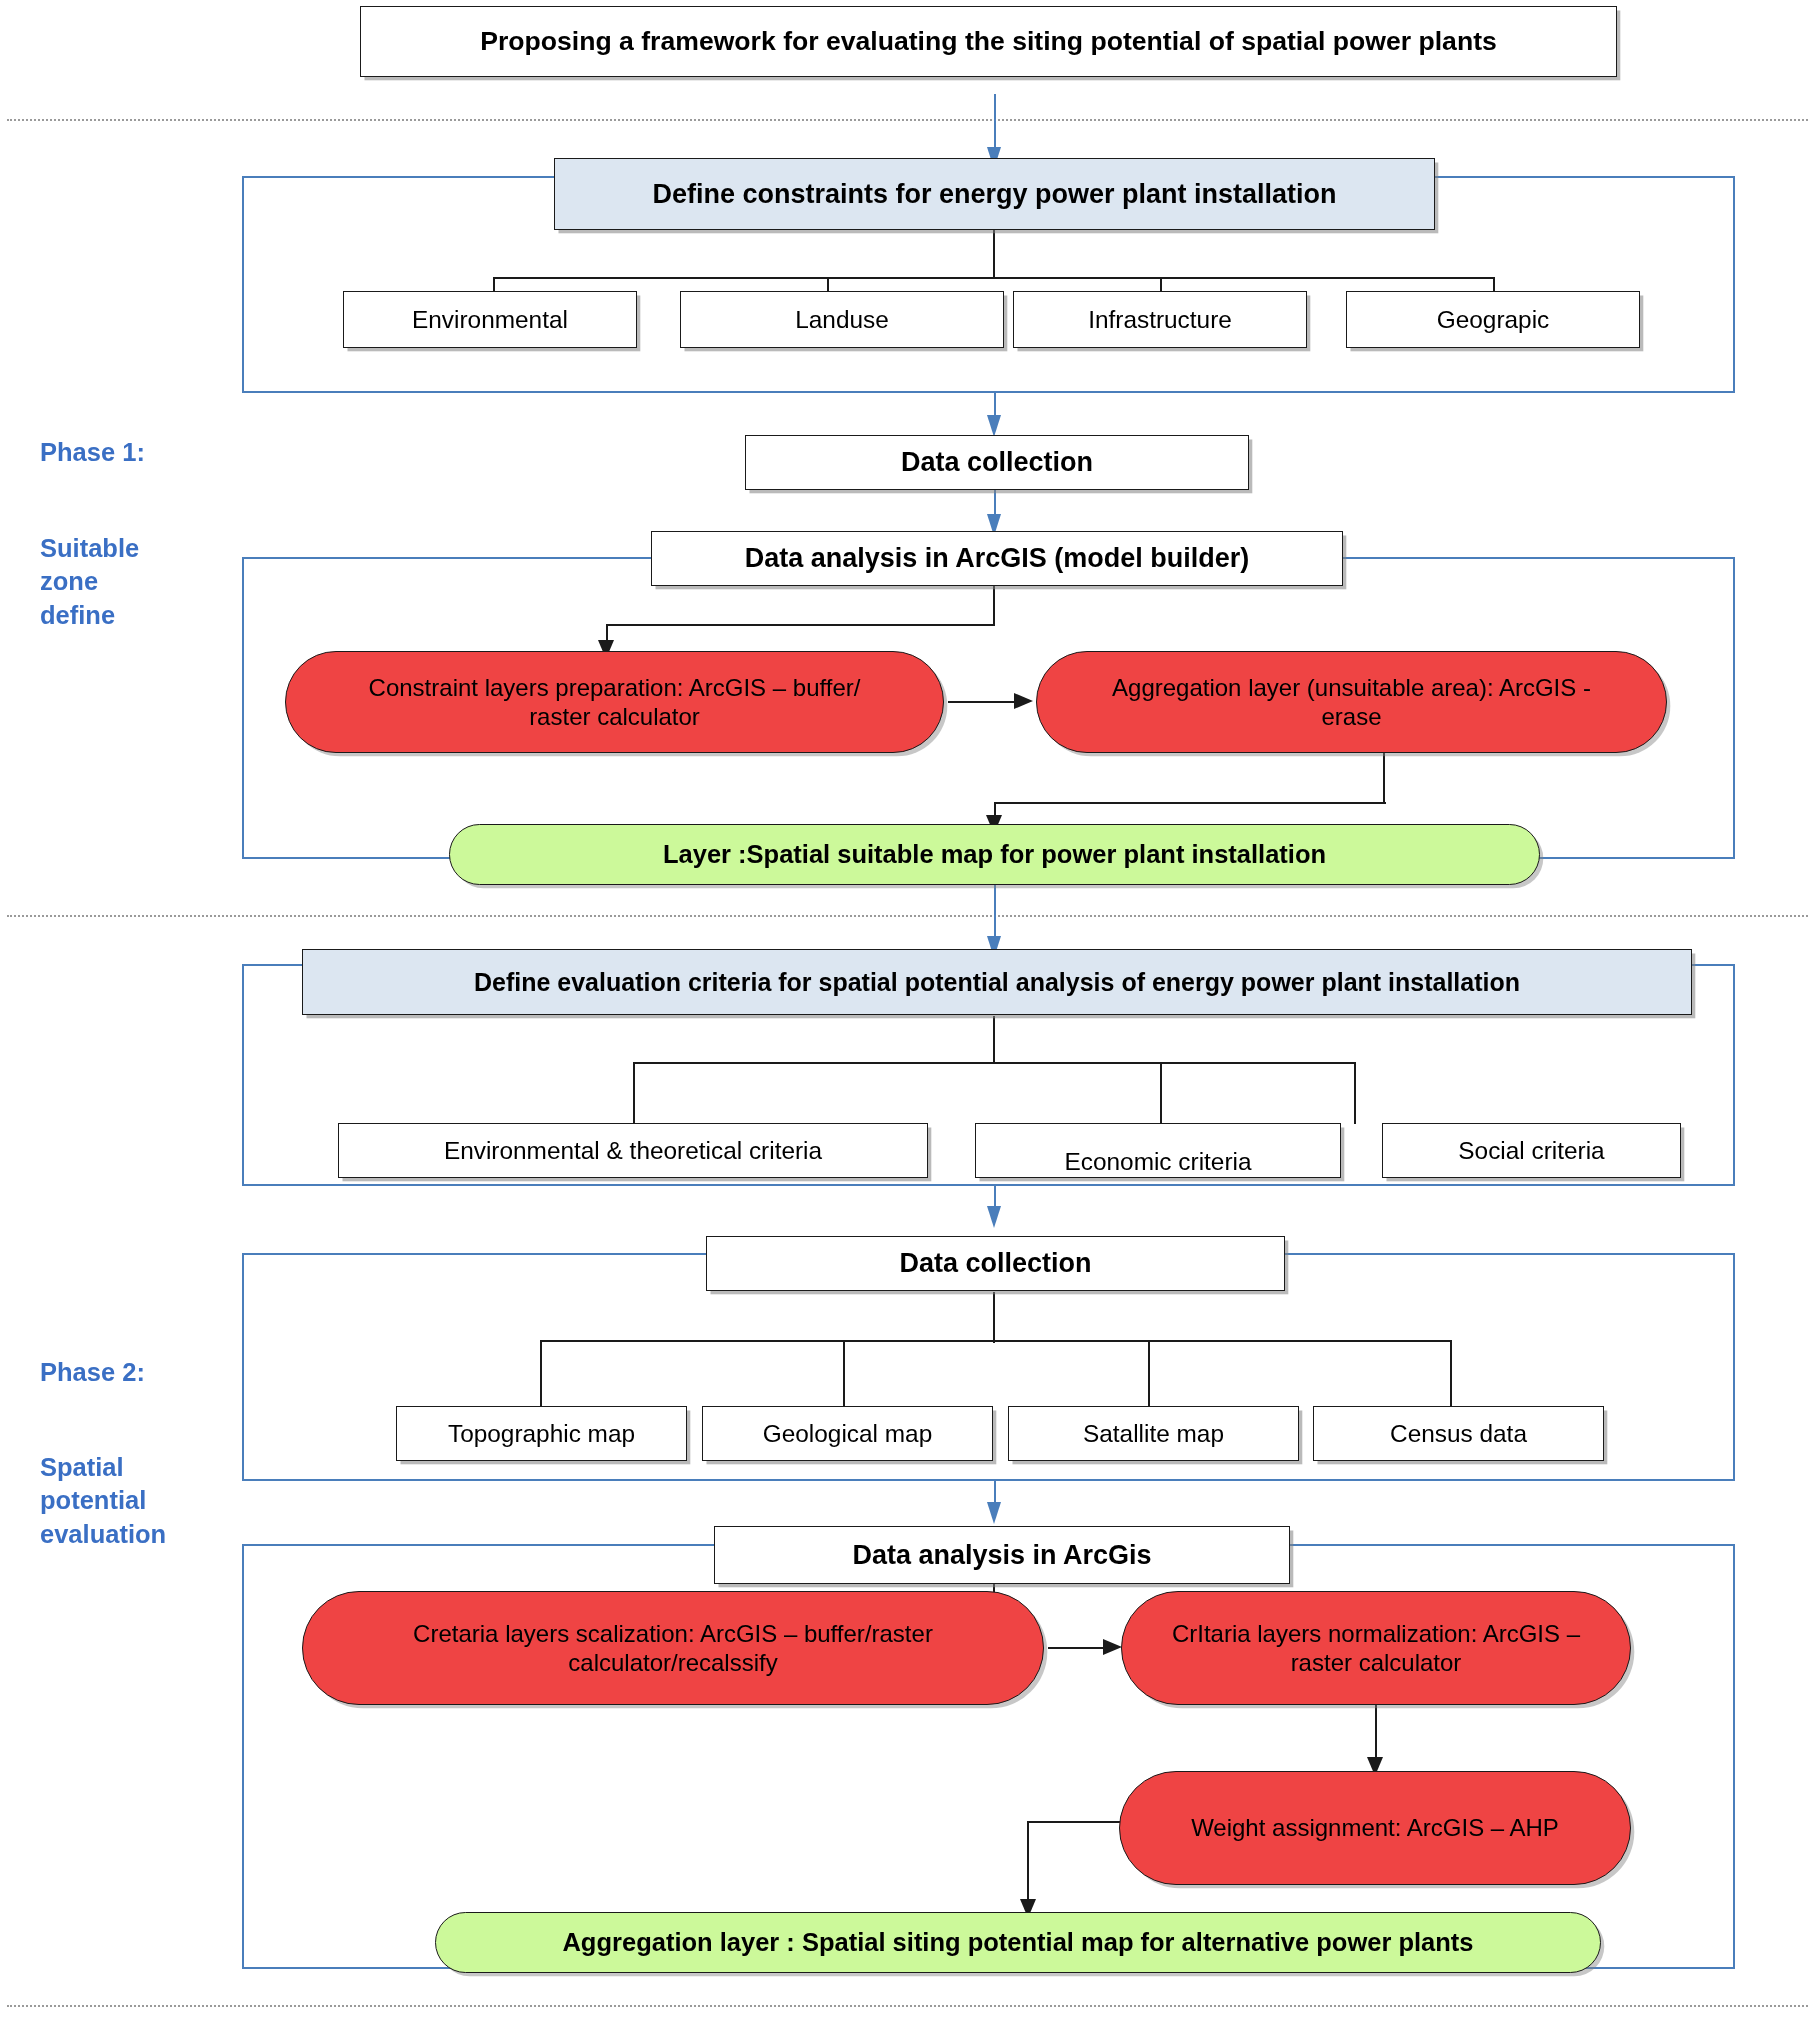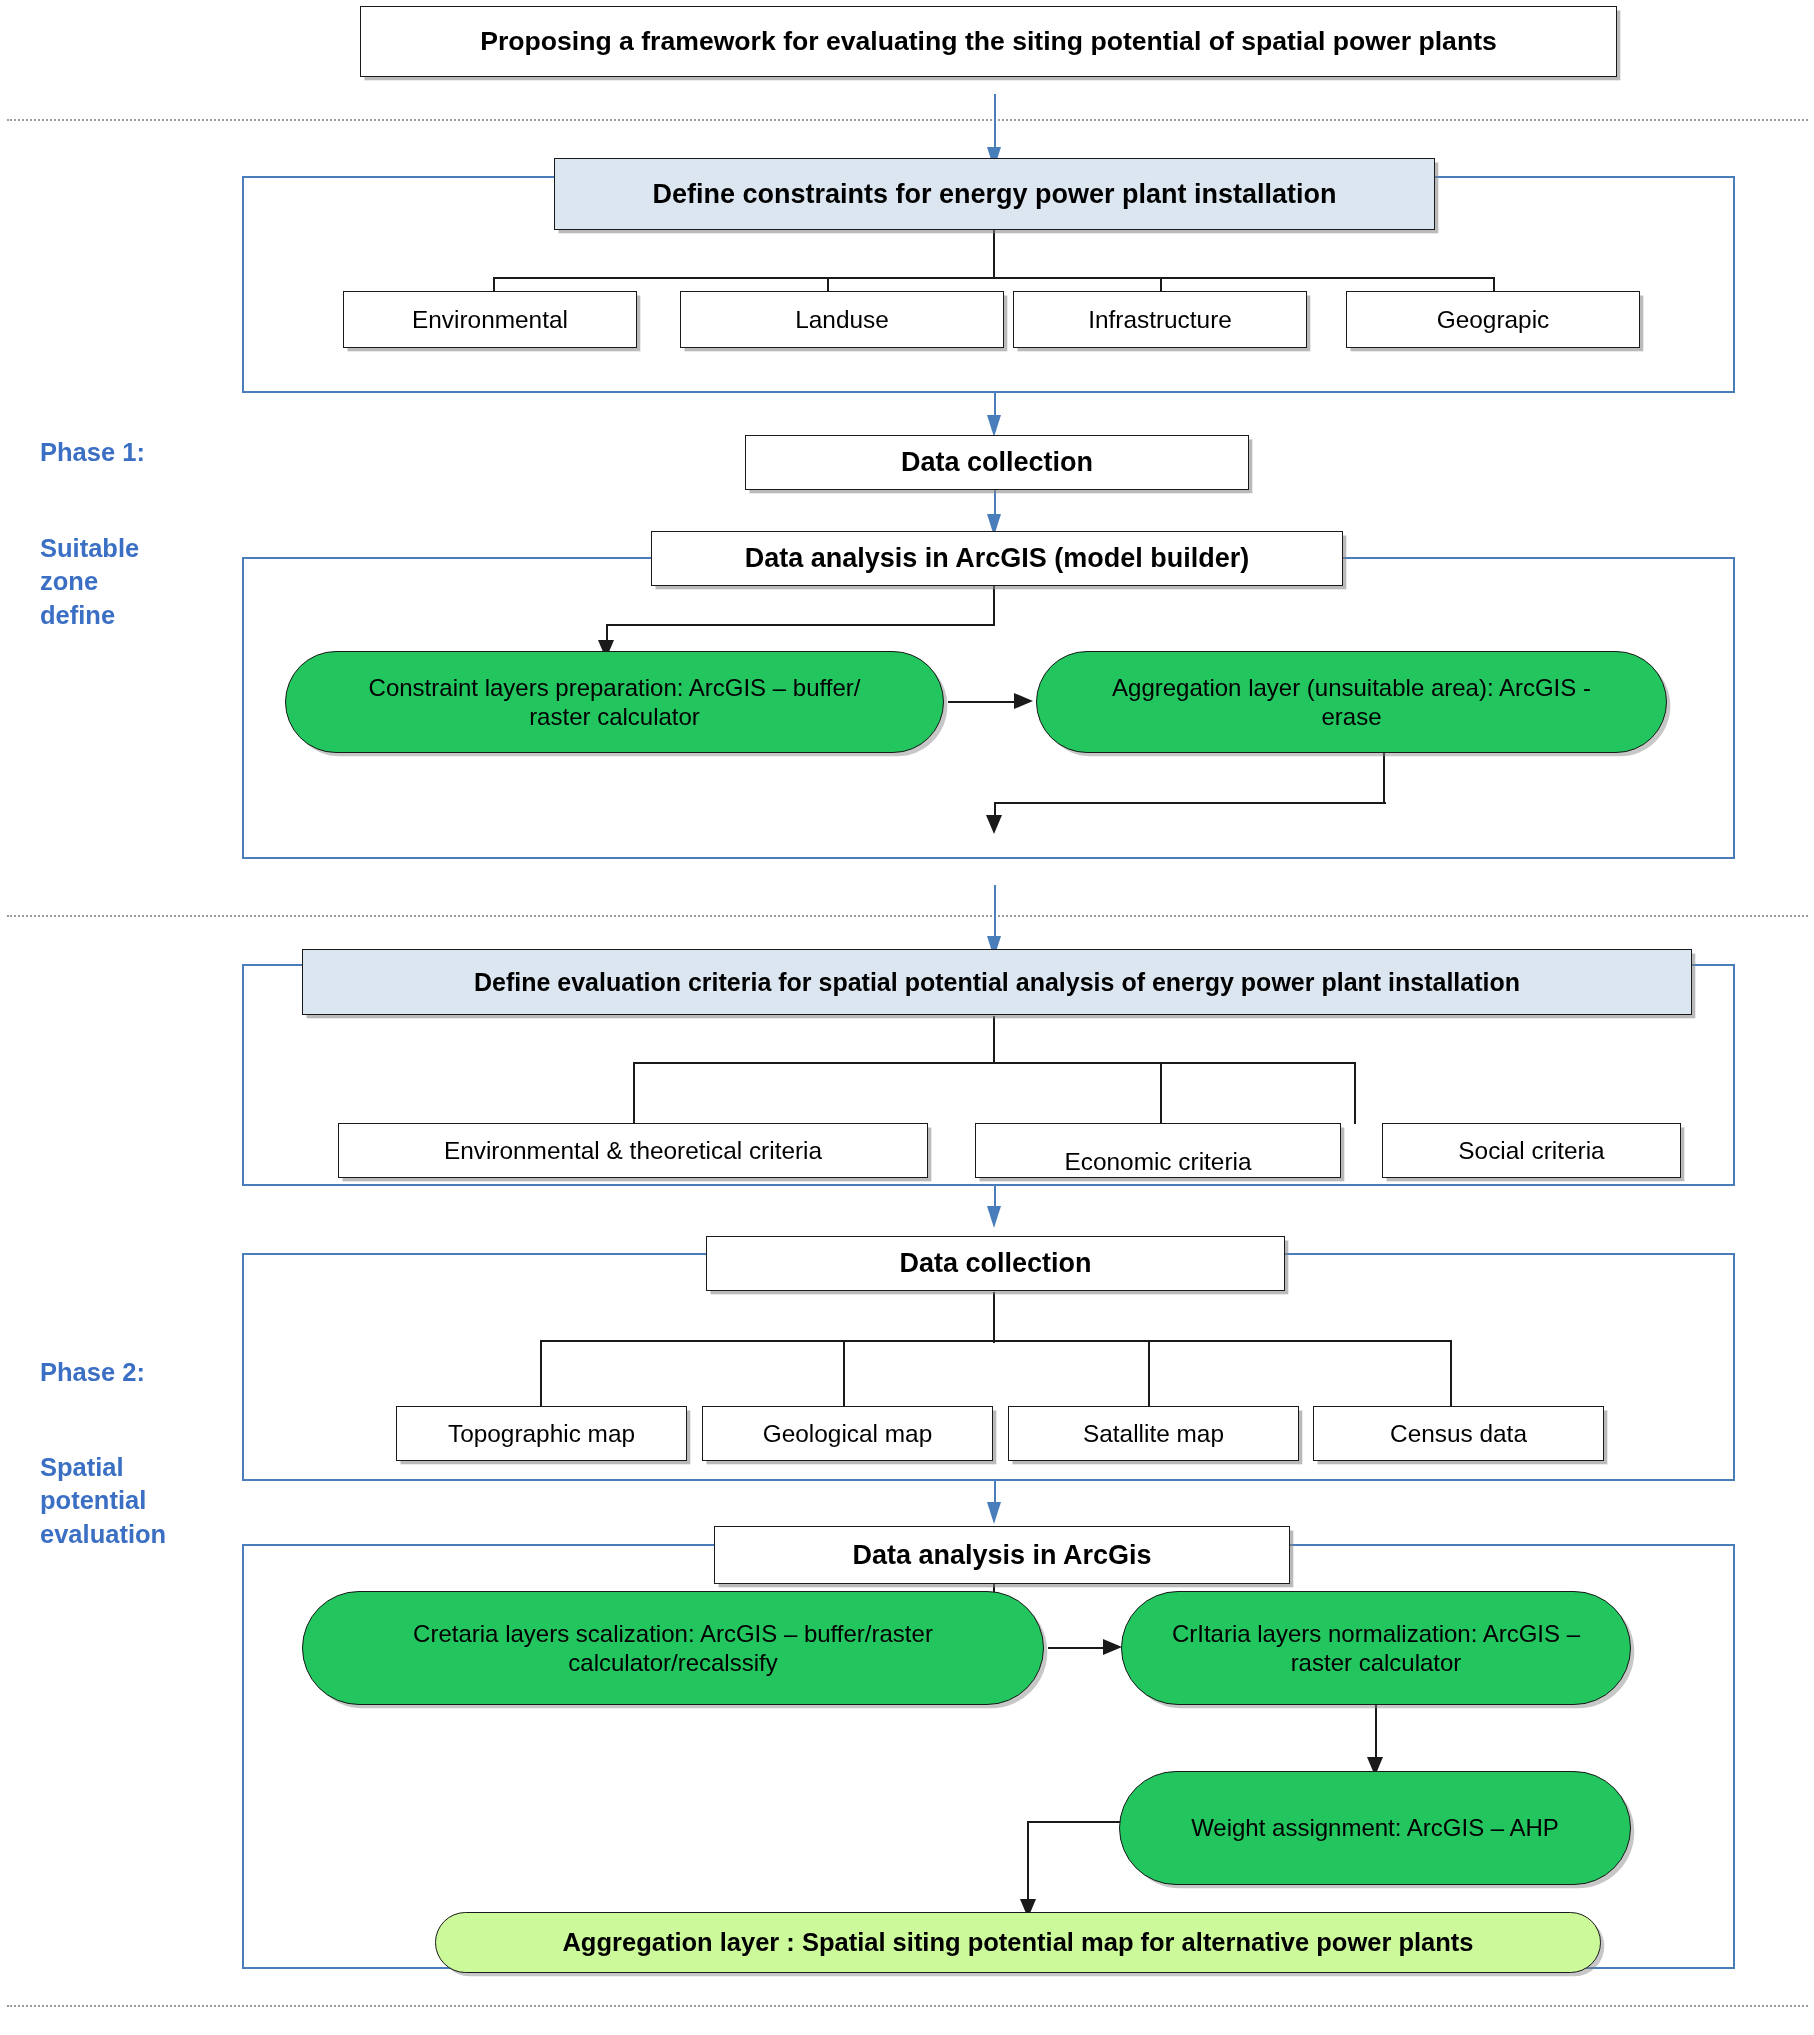--- a/index.html
+++ b/index.html
@@ -31,21 +31,21 @@
     background:#ffffff;
     border:1.7px solid #1a1a1a;
     box-shadow: 3.9px 3.9px 0 -0.6px rgba(130,130,130,0.55);
   }
   .rect.filled {
     background:#dce6f1;
   }
 
   
   .round {
-    background:#22c55e;
+    background:#ef4444;
     border:1.7px solid #1a1a1a;
     border-radius:5538px;
     box-shadow: 3.9px 3.9px 0 -0.6px rgba(130,130,130,0.45);
   }
   .round.green {
     background:#ccf99a;
   }
   .f-title  { font-size:26.6px; font-weight:bold; }
   .f-head   { font-size:27px; font-weight:bold; }
   .f-head2  { font-size:25px; font-weight:bold; }
@@ -176,20 +176,23 @@
 
   <div class="node round f-proc" style="left:1036px; top:651px; width:631px; height:102px; padding:0 45px;">
     <span>Aggregation layer (unsuitable area): ArcGIS - erase</span>
   </div>
 
   <div class="ln v" style="left:1383px; top:753px; height:51px;"></div>
   <div class="ln h" style="left:994px; top:802px; width:392px;"></div>
   <div class="ln v" style="left:994px; top:802px; height:23px;"></div>
   <div class="arw" style="left:986px; top:815px;"></div>
 
+  <div class="node round green f-green" style="left:449px; top:824px; width:1091px; height:61px;">
+    <span>Layer :Spatial suitable map for power plant installation</span>
+  </div>
 
   <div class="ln blue" style="left:994px; top:885px; height:66px;"></div>
   <div class="arw blue" style="left:987px; top:936px;"></div>
 
   <div class="sep" style="top:915px;"></div>
 
   <div class="phase-label f-phase" style="left:40px; top:1329px;">
     <span>Phase 2:</span>
   </div>
   <div class="phase-label f-phase" style="left:40px; top:1417px; line-height:1.32;">

